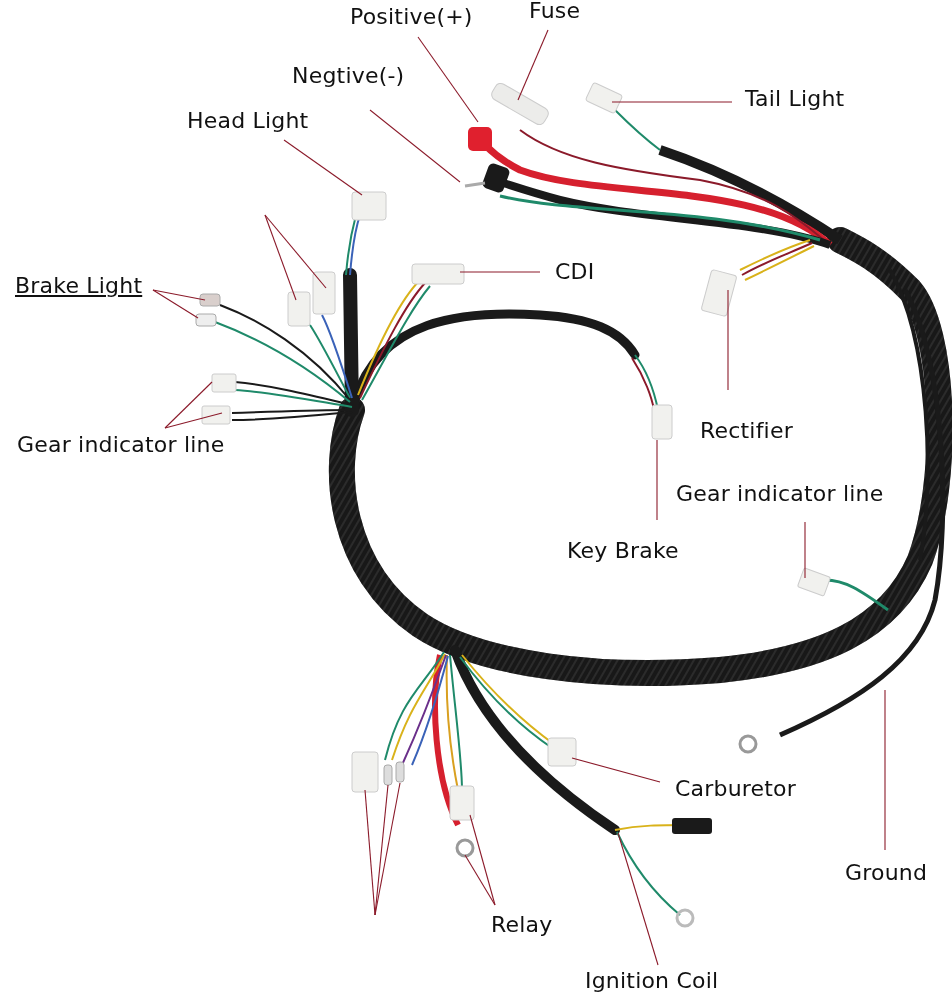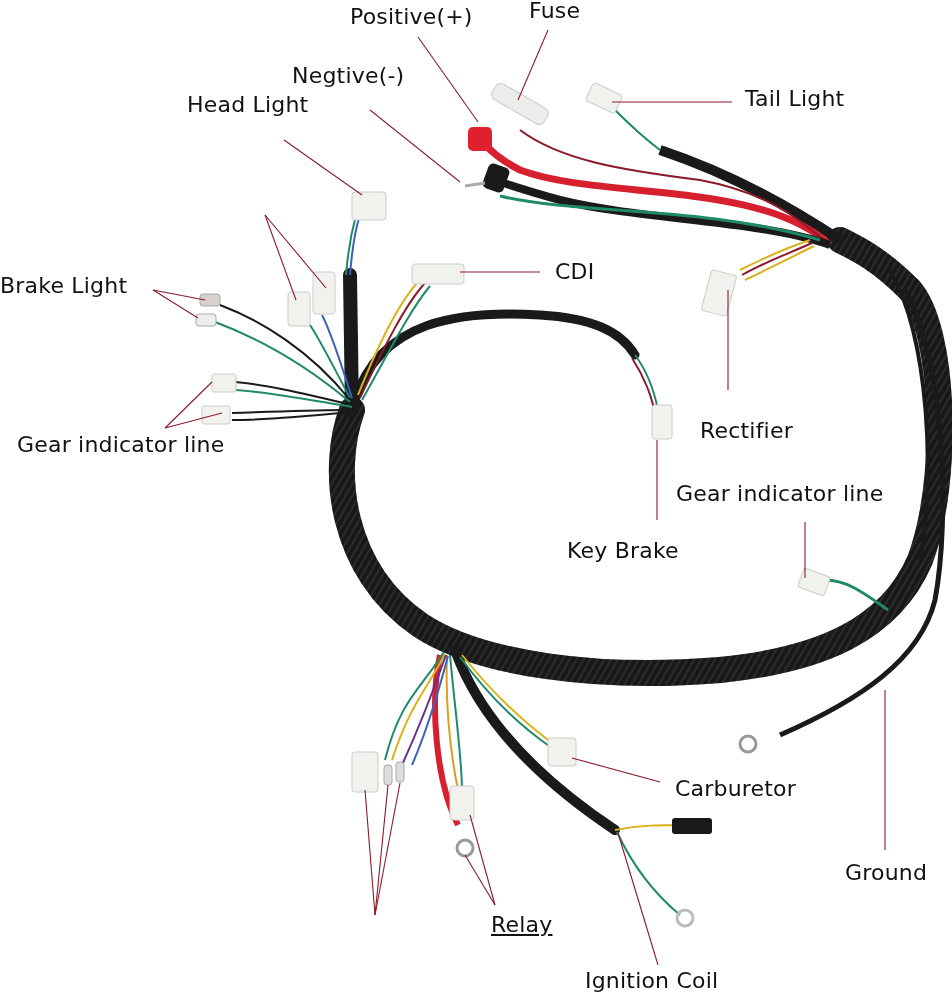--- a/index.html
+++ b/index.html
@@ -127,24 +127,24 @@
     <line x1="495" y1="905" x2="465" y2="855"></line>
     <line x1="495" y1="905" x2="470" y2="815"></line>
     <line x1="658" y1="965" x2="618" y2="833"></line>
   </g>
 </svg>
 
 <div class="lbl" style="left:350px;top:4px;">Positive(+)</div>
 <div class="lbl" style="left:529px;top:-2px;">Fuse</div>
 <div class="lbl" style="left:292px;top:63px;">Negtive(-)</div>
 <div class="lbl" style="left:745px;top:86px;">Tail Light</div>
-<div class="lbl" style="left:187px;top:92px;">Head Light</div>
+<div class="lbl" style="left:187px;top:108px;">Head Light</div>
 <div class="lbl" style="left:555px;top:259px;">CDI</div>
-<div class="lbl" style="left:0px;top:273px;">Brake Light</div>
+<div class="lbl" style="left:15px;top:273px;text-decoration:underline;">Brake Light</div>
 <div class="lbl" style="left:700px;top:398px;margin-top:20px;">Rectifier</div>
 <div class="lbl" style="left:17px;top:432px;">Gear indicator line</div>
 <div class="lbl" style="left:676px;top:481px;">Gear indicator line</div>
 <div class="lbl" style="left:567px;top:538px;">Key Brake</div>
 <div class="lbl" style="left:675px;top:776px;">Carburetor</div>
 <div class="lbl" style="left:845px;top:860px;">Ground</div>
-<div class="lbl" style="left:491px;top:912px;text-decoration:underline;">Relay</div>
+<div class="lbl" style="left:491px;top:912px;">Relay</div>
 <div class="lbl" style="left:585px;top:968px;">Ignition Coil</div>
 </div>
 
 </body></html>

